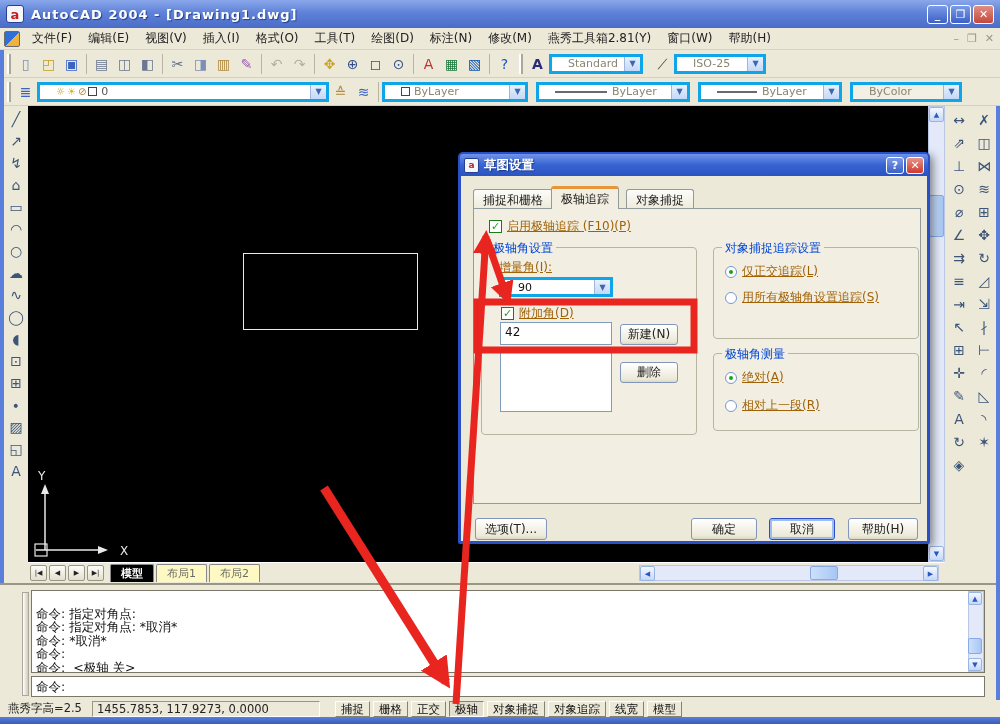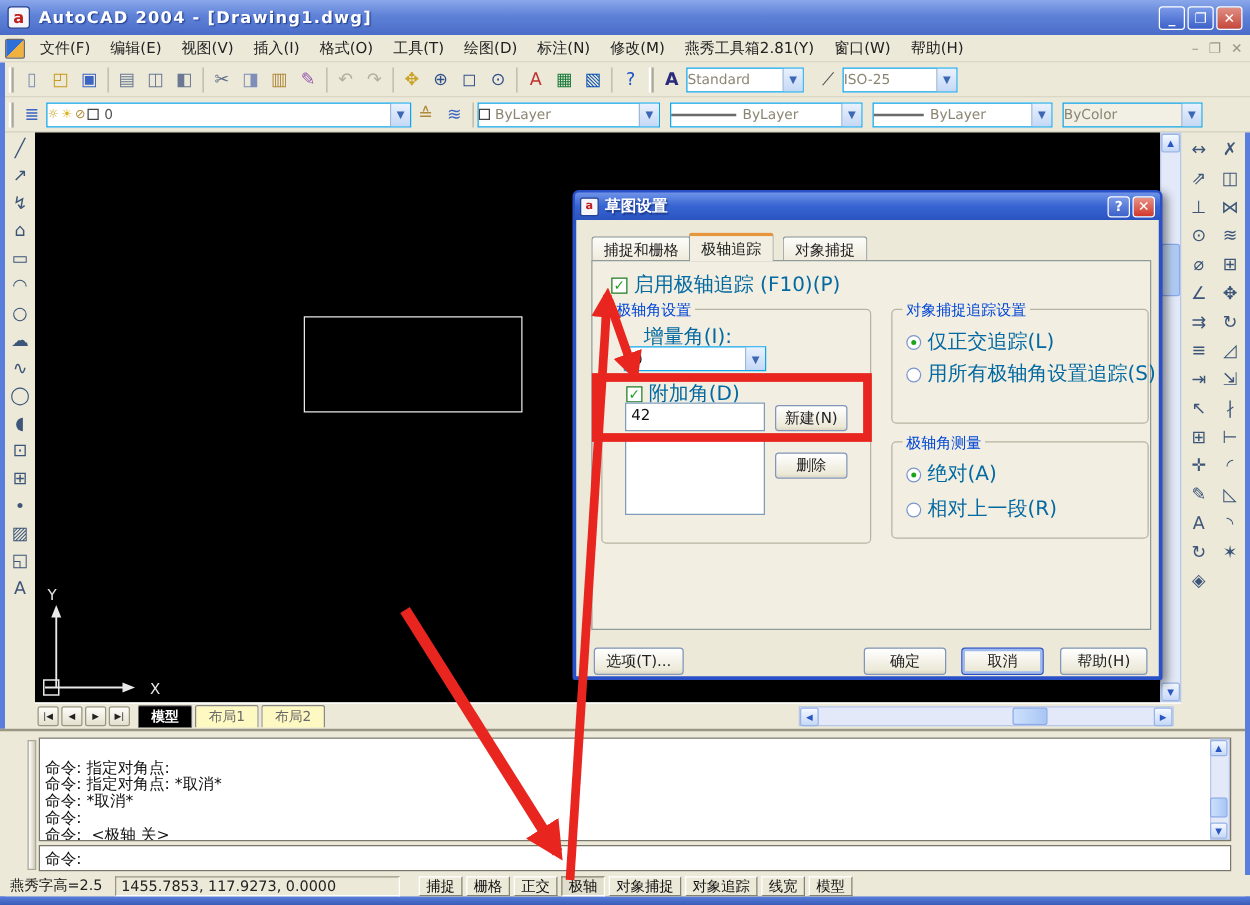--- a/index.html
+++ b/index.html
@@ -27,22 +27,22 @@
   .menu-item { padding:2px 8px; color:#222; white-space:nowrap; }
   #mdi-controls { margin-left:auto; margin-right:6px; color:#9a9684; display:flex; gap:8px; font-size:11px;}
 
   .toolbar-row { left:0; width:1000px; height:28px; background:#ece9d8; border-bottom:1px solid #d4d0c0;
     display:flex; align-items:center; padding-left:4px; }
   #toolbar1 { top:50px; } #toolbar2 { top:78px; }
   .grip { width:4px; height:20px; border-left:2px solid #fff; border-right:2px solid #aca899; margin:0 3px; }
   .tbtn { width:23px; height:23px; display:flex; align-items:center; justify-content:center; border:1px solid transparent; border-radius:2px;}
   .tbtn .glyph { font-size:14px; line-height:1; }
   .tsep { width:1px; height:20px; background:#b8b4a2; margin:0 3px; }
-  .combo { height:20px; background:#fff; border:1px solid #0ea5e9; display:flex; align-items:center;
-    padding-left:0; color:#8a8672; font-size:11px; position:relative; }
+  .combo { height:20px; background:#fff; border:3px solid #0ea5e9; display:flex; align-items:center;
+    padding-left:16px; color:#8a8672; font-size:11px; position:relative; }
   .combo .carrow { margin-left:auto; width:16px; height:100%; background:linear-gradient(180deg,#e9f1fd,#c4d8f6);
     border-left:1px solid #9cb8dc; color:#3b67b4; font-size:8px; display:flex; align-items:center; justify-content:center;}
   .mini { font-size:10px; margin-right:2px; }
   .swatch { width:9px; height:9px; background:#fff; border:1px solid #444; margin-right:4px; }
   .ltline { width:52px; height:2px; background:#6a6a6a; margin-right:5px; }
 
   
   #left-strip { left:0; top:50px; width:4px; height:668px; background:#5a7edc; }
   #right-strip { left:996px; top:106px; width:4px; height:612px; background:#5a7edc; }
   #bottom-strip { left:0; top:717px; width:1000px; height:7px; background:linear-gradient(180deg,#5a7edc,#3a5cb8); }
@@ -112,21 +112,21 @@
   .dtab.active { height:23px; top:31px !important; border-top:3px solid #e6953a; font-weight:normal; z-index:3; background:#f2efe2;}
   #dlg-panel { position:absolute; left:12px; top:53px; width:448px; height:296px; background:#f2efe2;
     border:1px solid #919b9c; z-index:2;}
 
   .cb { width:13px; height:13px; background:#fff; border:1px solid #1c7a1c; display:inline-flex; align-items:center;
     justify-content:center; color:#21a121; font-size:11px; font-weight:bold; }
   .radio { width:12px; height:12px; border:1px solid #7a96cf; border-radius:50%; background:#fff; display:inline-block; position:relative;}
   .radio.sel::after { content:""; position:absolute; left:3px; top:3px; width:4px; height:4px; border-radius:50%; background:#1ca31c; }
   .grp { position:absolute; border:1px solid #b8b4a2; border-radius:4px; }
   .grp-label { position:absolute; top:-8px; left:8px; background:#f2efe2; padding:0 3px; color:#0046d5; font-size:12px;}
-  .dlbl { font-size:16px; color:#0369a1; }
+  .dlbl { font-size:12px; color:#a16207;text-decoration:underline; }
   .xp-btn { position:absolute; background:linear-gradient(180deg,#ffffff,#ece9d8 85%,#ddd8c4);
     border:1px solid #8296bb; border-radius:3px; font-size:12px; color:#222; text-align:center; }
   .xp-btn.focused { box-shadow:0 0 0 2px #9ebcf0 inset; border-color:#2a50c8; }
   .tfield { position:absolute; background:#fff; border:1px solid #7f9db9; font-size:12px; padding:2px 4px; color:#111;}
 
   
   #watermark { left:765px; top:620px; width:202px; height:80px; background:#2e3d5c; z-index:45;
     display:flex; align-items:center; justify-content:center; gap:10px;}
   #wm-text-block { display:flex; flex-direction:column; }
   #wm-title { color:#fff; font-size:25px; font-weight:bold; letter-spacing:2px; }
@@ -550,21 +550,21 @@
     <div id="dlg-panel"></div>
 
     <div class="abs" style="left:28px; top:63px; display:flex; align-items:center; gap:5px; z-index:3;">
       <span class="cb">✓</span>
       <span class="dlbl">启用极轴追踪 (F10)(P)</span>
     </div>
 
     <div class="grp" style="left:20px; top:92px; width:216px; height:188px; z-index:3;">
       <span class="grp-label">极轴角设置</span>
     </div>
-    <span class="dlbl abs" style="left:54px; top:104px; z-index:3;">增量角(I):</span>
+    <span class="dlbl abs" style="left:38px; top:104px; z-index:3;">增量角(I):</span>
     <div class="combo abs" style="left:38px; top:122px; width:114px; height:20px; color:#111; z-index:3;">
       <span>90</span>
       <span class="carrow">▼</span>
     </div>
     <div class="abs" style="left:40px; top:150px; display:flex; align-items:center; gap:5px; z-index:3;">
       <span class="cb">✓</span>
       <span class="dlbl">附加角(D)</span>
     </div>
     <div class="tfield" style="left:39px; top:167px; width:112px; height:23px; z-index:3;">
       <span>42</span>

